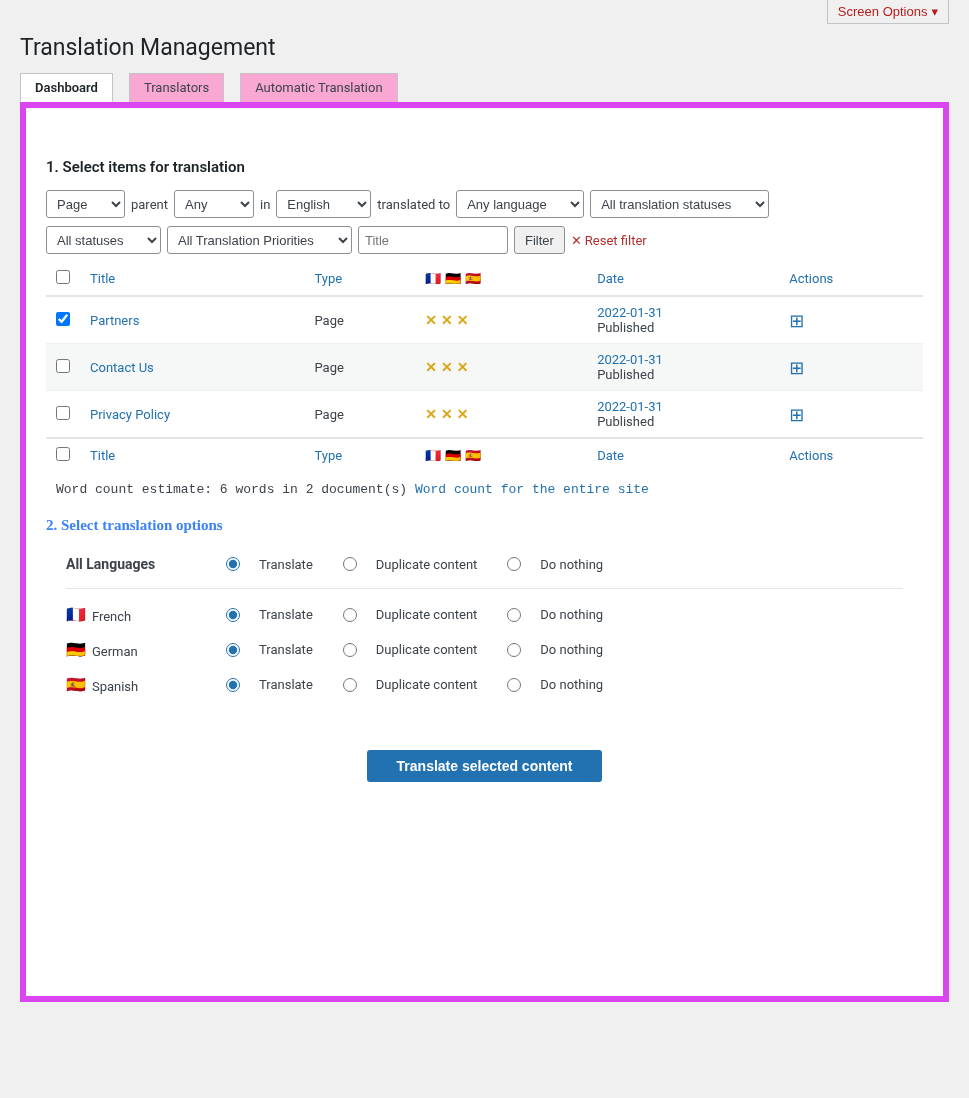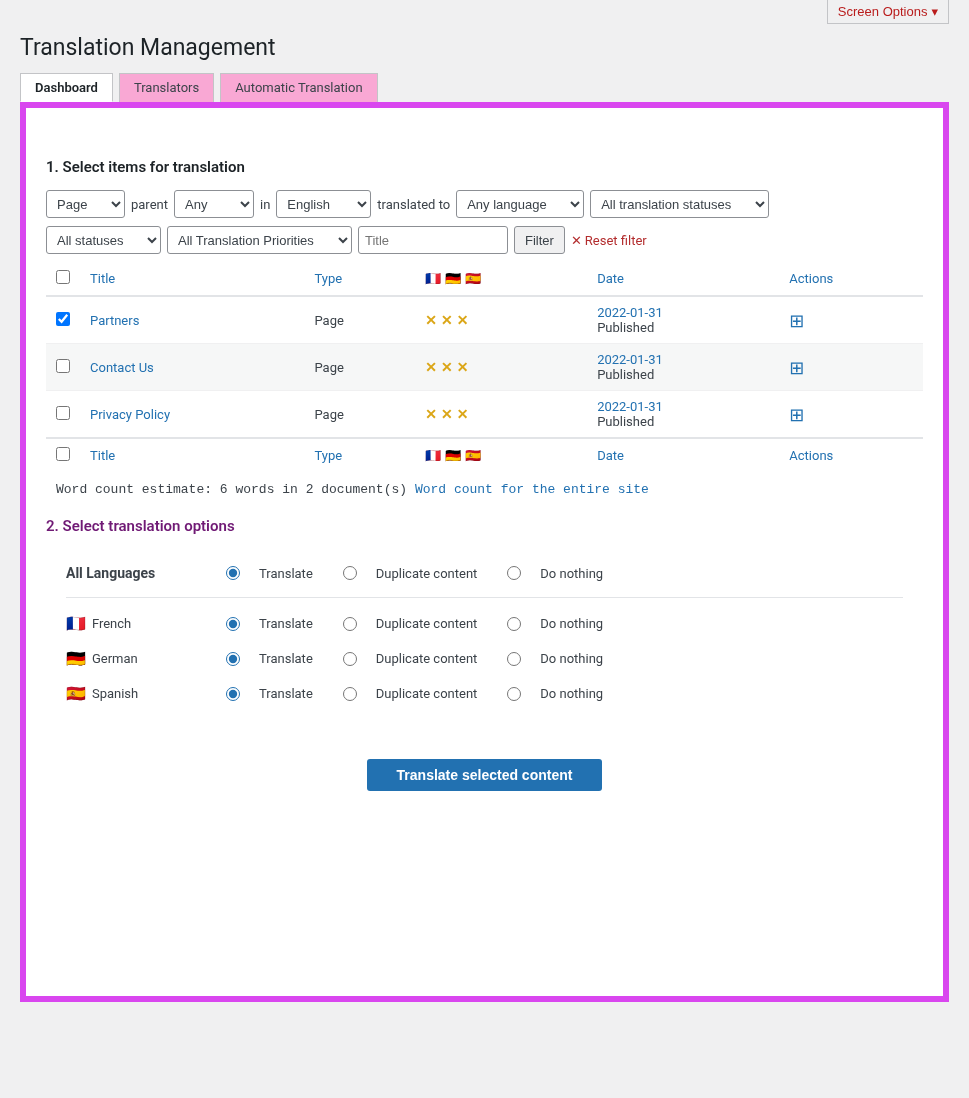--- a/index.html
+++ b/index.html
@@ -32,21 +32,21 @@
       padding: 10px 20px 20px 20px;
     }
     h1.page-title {
       font-size: 23px;
       font-weight: 400;
       color: #1d2327;
       margin-bottom: 12px;
     }
     .tabs {
       display: flex;
-      gap: 6px;
+      gap: 16px;
       margin-bottom: 0;
     }
     .tab {
       padding: 6px 14px;
       border: 1px solid #c3c4c7;
       background: #f9a8d4;
       cursor: pointer;
       font-size: 13px;
       color: #3c434a;
       border-bottom: none;
@@ -163,38 +163,39 @@
       margin: 10px 0 20px 10px;
       font-family: Liberation Mono, monospace;
     }
     .word-count a {
       color: #2271b1;
       text-decoration: none;
     }
     .section2-title {
       font-size: 15px;
       font-weight: 600;
-      color: #701a75;
-      margin-bottom: 20px;
+      color: #3b82f6;
+      margin-bottom: 12px;
+      font-family: Liberation Serif, serif;
     }
     .translation-options {
       padding: 10px 20px;
     }
     .options-row {
       display: flex;
       align-items: center;
       margin-bottom: 16px;
       gap: 0;
     }
     .lang-label {
       width: 160px;
       font-size: 13px;
       color: #3c434a;
       display: flex;
-      align-items: center;
+      align-items: flex-end;
       gap: 6px;
     }
     .lang-label.bold {
       font-weight: 700;
       font-size: 14px;
     }
     .radio-option {
       display: flex;
       align-items: center;
       gap: 19px;

